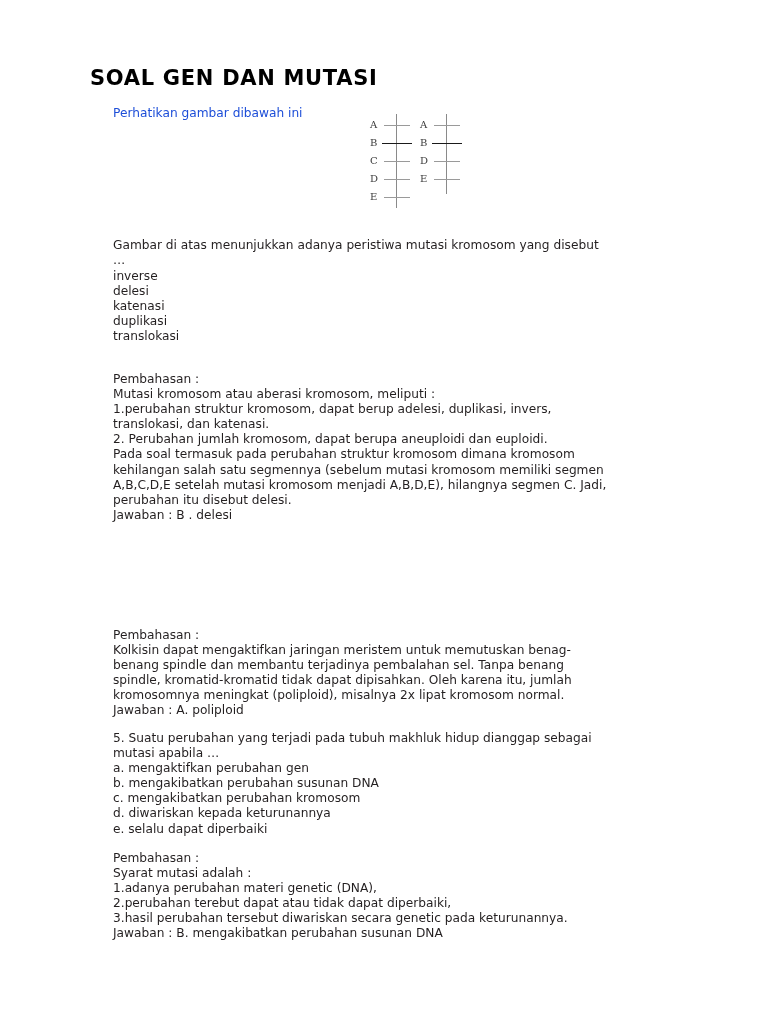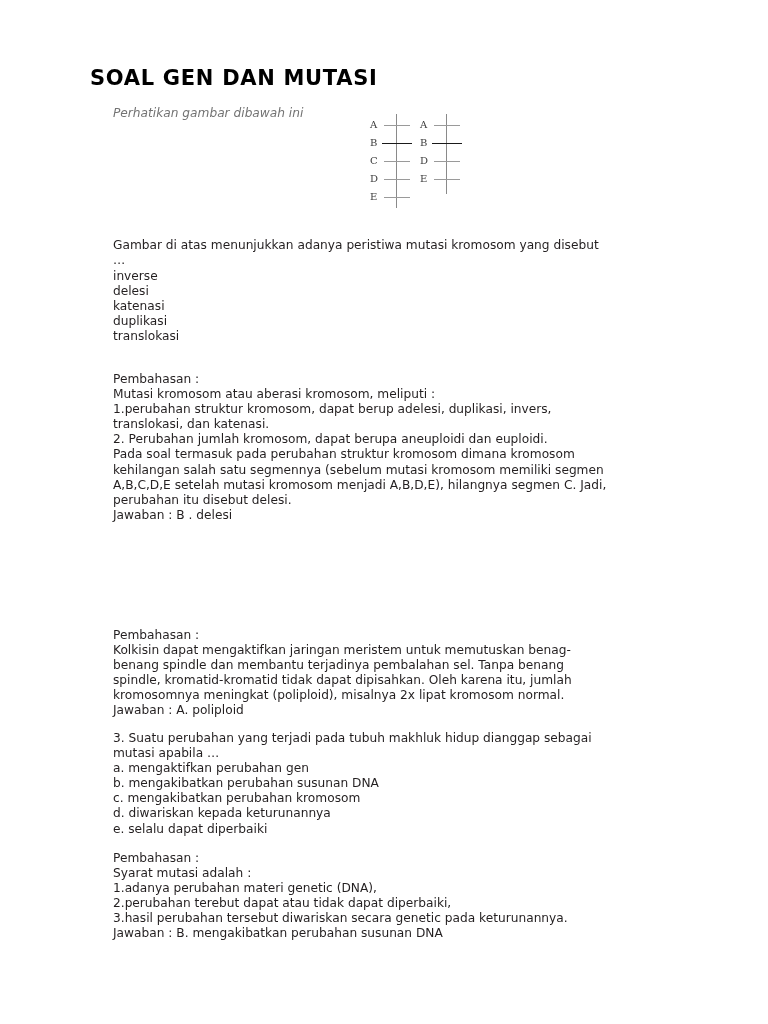--- a/index.html
+++ b/index.html
@@ -29,23 +29,22 @@
     font-weight: bold;
     letter-spacing: 0.7px;
     color: #000;
     white-space: nowrap;
   }
   .intro-line {
     position: absolute;
     left: 113px;
     top: 106px;
     font-size: 12.2px;
-    color: #737373;
+    color: #1d4ed8;
     white-space: nowrap;
-    font-style: italic;
   }
   
   .figure {
     position: absolute;
     left: 370px;
     top: 112px;
     width: 110px;
     height: 100px;
   }
   .chrom {
@@ -178,21 +177,21 @@
 perubahan itu disebut delesi.
 Jawaban : B . delesi</div>
 
   <div class="block" style="top:628px;">Pembahasan :
 Kolkisin dapat mengaktifkan jaringan meristem untuk memutuskan benag-
 benang spindle dan membantu terjadinya pembalahan sel. Tanpa benang
 spindle, kromatid-kromatid tidak dapat dipisahkan. Oleh karena itu, jumlah
 kromosomnya meningkat (poliploid), misalnya 2x lipat kromosom normal.
 Jawaban : A. poliploid</div>
 
-  <div class="block" style="top:731px;">3. Suatu perubahan yang terjadi pada tubuh makhluk hidup dianggap sebagai
+  <div class="block" style="top:731px;">5. Suatu perubahan yang terjadi pada tubuh makhluk hidup dianggap sebagai
 mutasi apabila …
 a. mengaktifkan perubahan gen
 b. mengakibatkan perubahan susunan DNA
 c. mengakibatkan perubahan kromosom
 d. diwariskan kepada keturunannya
 e. selalu dapat diperbaiki</div>
   <div class="block" style="top:851px;">Pembahasan :
 Syarat mutasi adalah :
 1.adanya perubahan materi genetic (DNA),
 2.perubahan terebut dapat atau tidak dapat diperbaiki,

